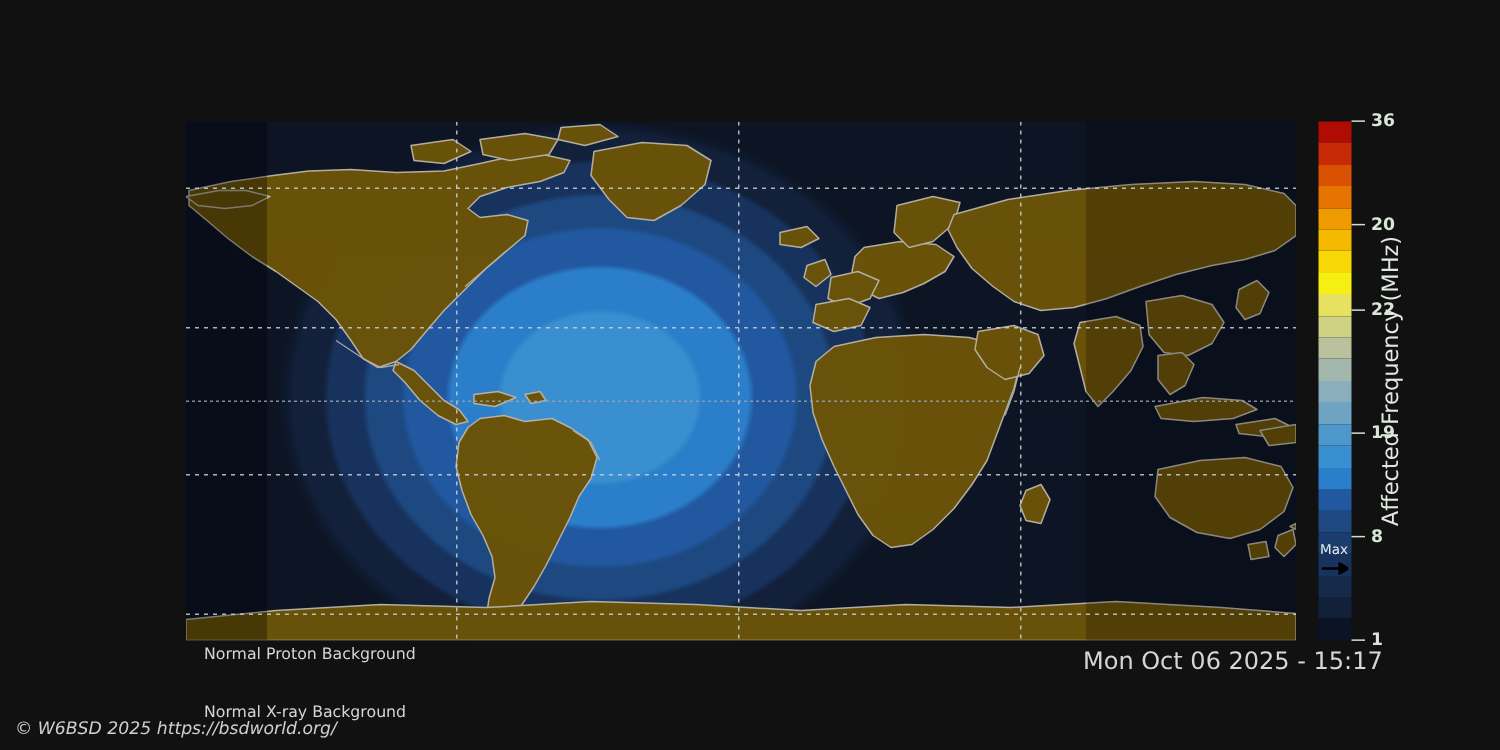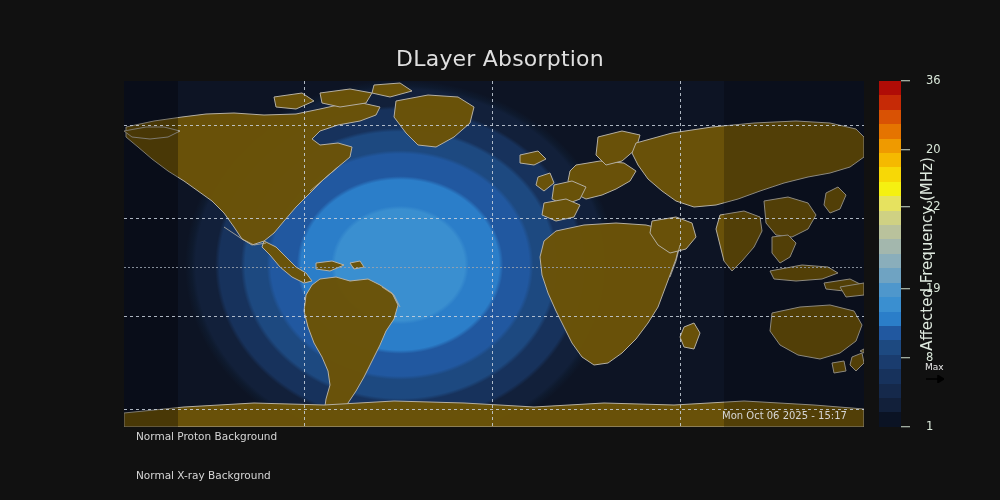--- a/index.html
+++ b/index.html
@@ -35,21 +35,21 @@
 
   
   .night{position:absolute;top:0;height:346px;background:#000;opacity:.30;}
 
   
   .cbar{
     position:absolute;left:879px;top:81px;width:22px;height:346px;
   }
   .cbar-seg{width:100%;}
   .cbar-ticks{position:absolute;left:901px;top:81px;height:346px;width:60px;}
-  .tick{position:absolute;left:0;display:flex;align-items:center;gap:16px;transform:translateY(-50%);}
+  .tick{position:absolute;left:0;display:flex;align-items:center;gap:4px;transform:translateY(-50%);font-weight:bold;}
   .tick .dash{display:block;width:9px;height:1px;background:#cfe0cf;}
   .tick .tlabel{font-size:11.5px;color:#d8e6d8;line-height:1;}
   .cbar-title{
     position:absolute;left:916px;top:81px;height:346px;width:22px;
     display:flex;align-items:center;justify-content:center;
   }
   .cbar-title span{
     display:block;white-space:nowrap;
     transform:rotate(-90deg);transform-origin:center center;
     font-size:15px;color:#dfe9df;
@@ -61,29 +61,28 @@
     position:absolute;left:1px;top:-1px;font-size:9px;color:#eaeaea;line-height:1;
   }
   .maxmark .marrow{
     position:absolute;left:2px;top:11px;width:18px;height:8px;
   }
 
   
   .note{position:absolute;font-size:10.5px;color:#d6d6d6;white-space:nowrap;margin-left:12px;}
   .note1{left:124px;top:430px;}
   .note2{left:124px;top:469px;}
-  .stamp{position:absolute;left:722px;top:410px;font-size:10px;color:#d6d6d6;white-space:nowrap;}
+  .stamp{position:absolute;left:722px;top:431px;font-size:16px;color:#d6d6d6;white-space:nowrap;}
   .copy{position:absolute;left:10px;top:478px;font-size:11.5px;font-style:italic;color:#cfcfcf;white-space:nowrap;}
 </style>
 </head>
 <body>
 
 <div id="stage">
 
-  <div class="title">DLayer Absorption</div>
 
   <div class="map-wrap">
 
     <svg class="map-svg" viewBox="0 0 740 346" preserveAspectRatio="none">
       <defs>
         <radialGradient id="absorb" cx="0.5" cy="0.5" r="0.5">
           <stop offset="0.00" stop-color="#3a8fd0"></stop>
           <stop offset="0.30" stop-color="#3a8fd0"></stop>
           <stop offset="0.32" stop-color="#2b7ec9"></stop>
           <stop offset="0.46" stop-color="#2b7ec9"></stop>
@@ -265,28 +264,29 @@
       <div class="tick" style="top: 276.8px;">
         <span class="dash"></span>
         <span class="tlabel">8</span>
       </div>
       <div class="tick" style="top: 346px;">
         <span class="dash"></span>
         <span class="tlabel">1</span>
       </div>
     </div>
 
-  <div class="maxmark" style="top: 363.709px; margin-left: 45px;">
+  <div class="maxmark" style="top: 363.709px;">
     <span class="mlabel">Max</span>
     <svg class="marrow" viewBox="0 0 18 8">
       <path d="M0,4 L12,4 M12,0.5 L17.5,4 L12,7.5 Z" fill="#000" stroke="#000" stroke-width="1.6"></path>
     </svg>
   </div>
 
   <div class="cbar-title">
     <span>Affected Frequency (MHz)</span>
   </div>
 
   <div class="note note1">Normal Proton Background</div>
   <div class="note note2">Normal X-ray Background</div>
   <div class="stamp">Mon Oct 06 2025 - 15:17</div>
+  <div class="copy">© W6BSD 2025 https://bsdworld.org/</div>
 
 </div>
 
 </body></html>

